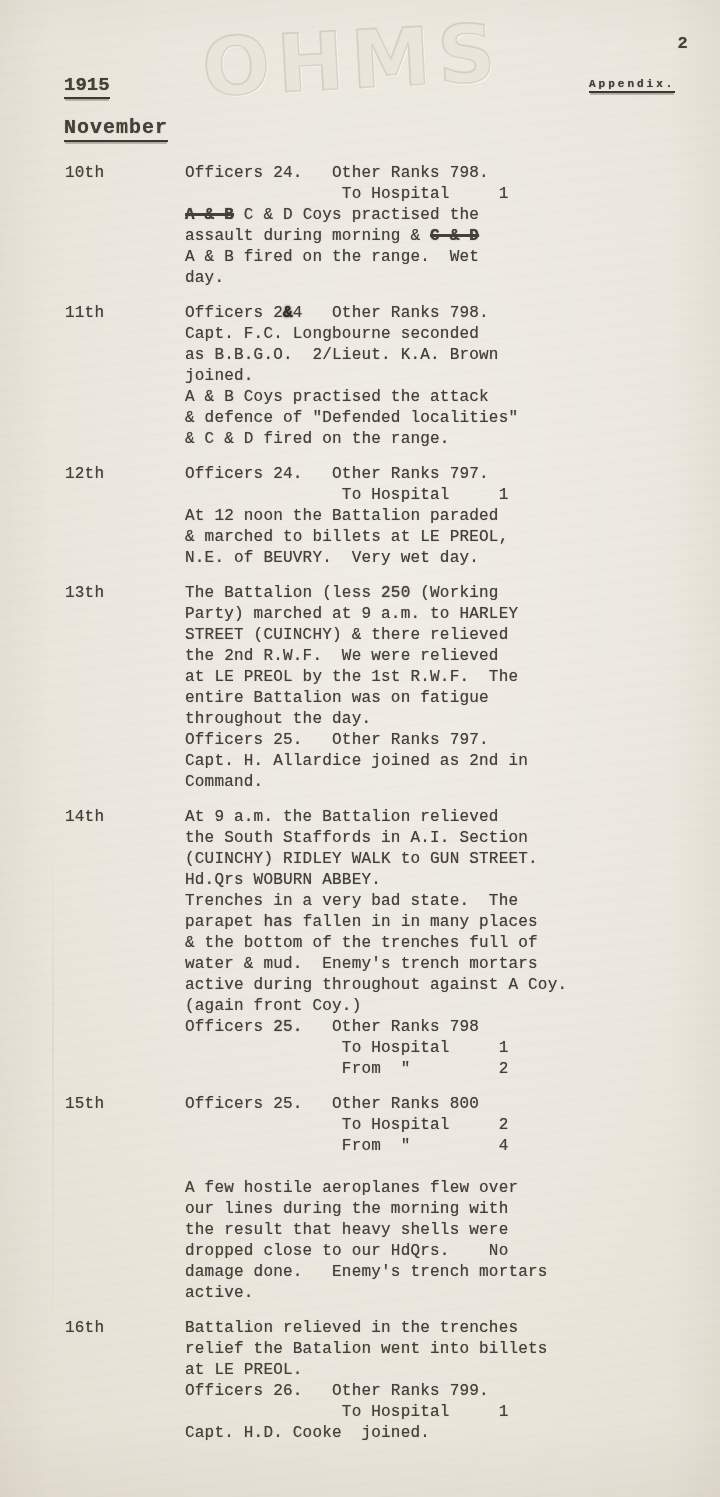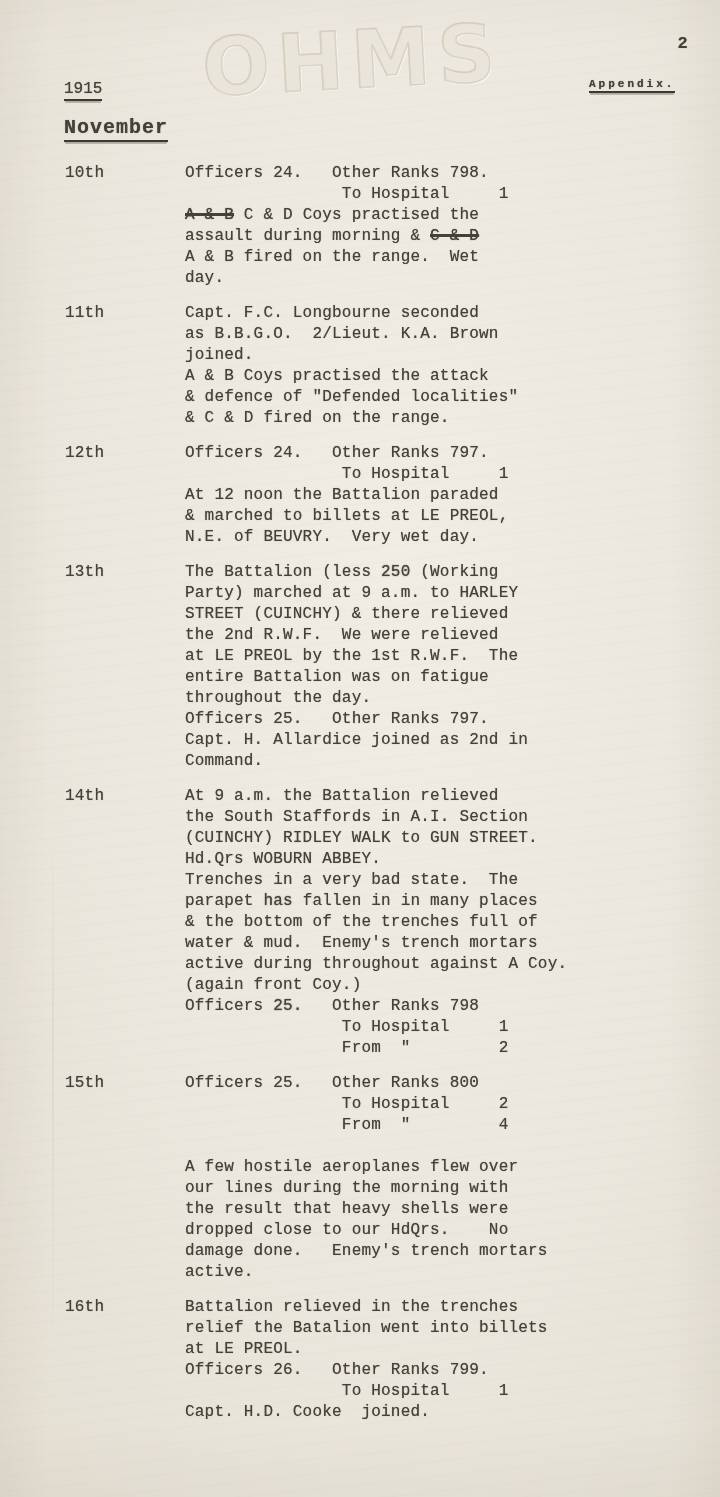--- a/index.html
+++ b/index.html
@@ -46,38 +46,38 @@
     text-shadow:1.5px 1.5px 0 rgba(255,255,255,0.55);
     transform:rotate(-3deg);
     pointer-events:none;
     user-select:none;
   }
   .pagenum{
     position:absolute;top:33px;right:32px;
     font-size:17px;font-weight:bold;
     text-shadow:0 0 0.8px rgba(70,63,52,0.65);
   }
-  .year{position:absolute;left:64px;top:80px;font-size:16px;font-weight:normal;}
+  .year{position:absolute;left:64px;top:74px;font-size:19px;font-weight:bold;}
   .appendix{position:absolute;left:589px;top:78px;font-size:11px;font-weight:bold;letter-spacing:3px;}
   .month{position:absolute;left:64px;top:116px;font-size:20px;font-weight:bold;letter-spacing:1px;}
   .year,.appendix,.month{text-shadow:0 0 0.9px rgba(60,54,44,0.75);}
   .underlined{
     display:inline-block;
     border-bottom:2px solid var(--underline);
     padding-bottom:1px;
     box-shadow:0 3px 0 -1.2px rgba(62,57,48,0.35);
   }
   .entries{position:absolute;left:65px;top:163px;right:20px;}
   .entry{display:flex;margin-bottom:14px;}
   .entry .date{width:120px;flex:none;}
   .entry .content{flex:1;}
   .strike{
     text-decoration:line-through;
     text-decoration-thickness:2.5px;
-    font-weight:normal;
+    font-weight:bold;
     text-shadow:0 0 1px rgba(50,45,38,0.9);
     margin-top:48px;
   }
   .blot{
     font-weight:bold;color:#322e27;
     text-shadow:0 0 2.5px #322e27, 0 0 1px #322e27;
   }
   .heavy{
     font-weight:normal;
     text-shadow:0 0 1.2px rgba(50,45,38,0.85);
@@ -100,20 +100,21 @@
           <div class="line">                To Hospital     1</div>
           <div class="line"><span class="strike">A &amp; B</span> C &amp; D Coys practised the</div>
           <div class="line">assault during morning &amp; <span class="strike">C &amp; D</span></div>
           <div class="line">A &amp; B fired on the range.  Wet</div>
           <div class="line">day.</div>
         </div>
       </div>
       <div class="entry">
         <div class="date line">11th</div>
         <div class="content">
+          <div class="line">Officers 2<span class="blot">&amp;</span>4   Other Ranks 798.</div>
           <div class="line">Capt. F.C. Longbourne seconded</div>
           <div class="line">as B.B.G.O.  2/Lieut. K.A. Brown</div>
           <div class="line">joined.</div>
           <div class="line">A &amp; B Coys practised the attack</div>
           <div class="line">&amp; defence of "Defended localities"</div>
           <div class="line">&amp; C &amp; D fired on the range.</div>
         </div>
       </div>
       <div class="entry">
         <div class="date line">12th</div>

